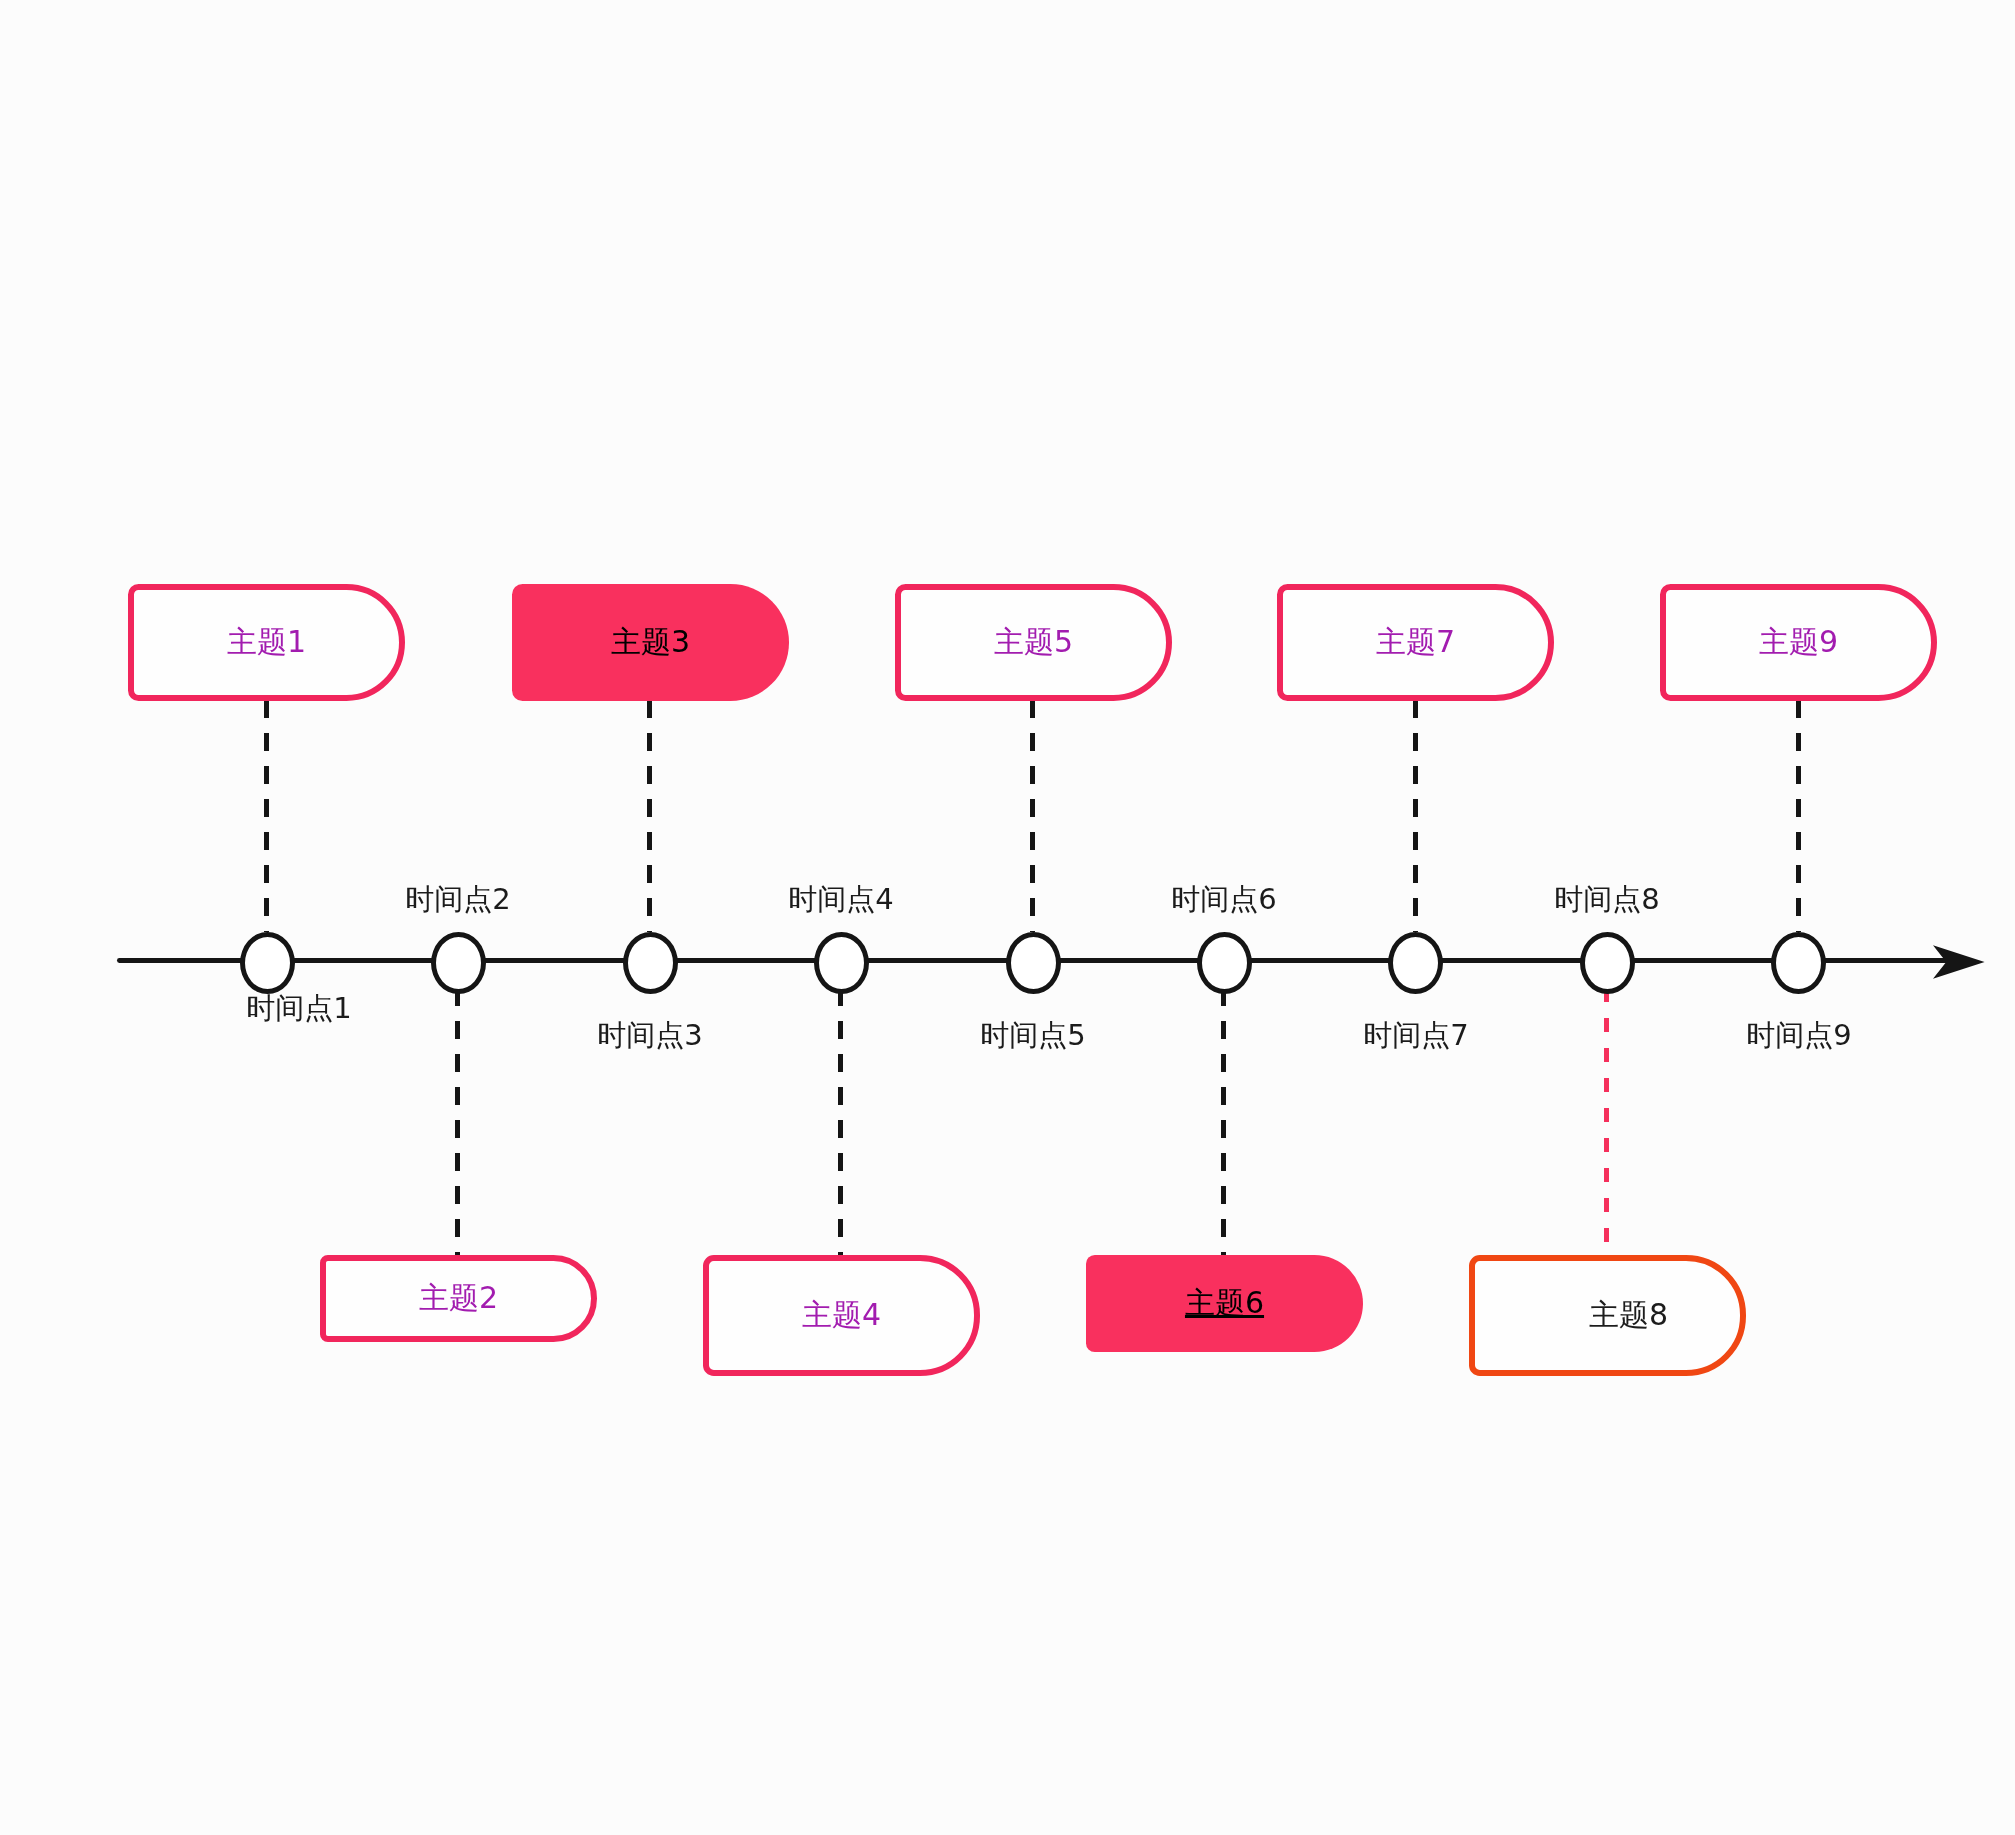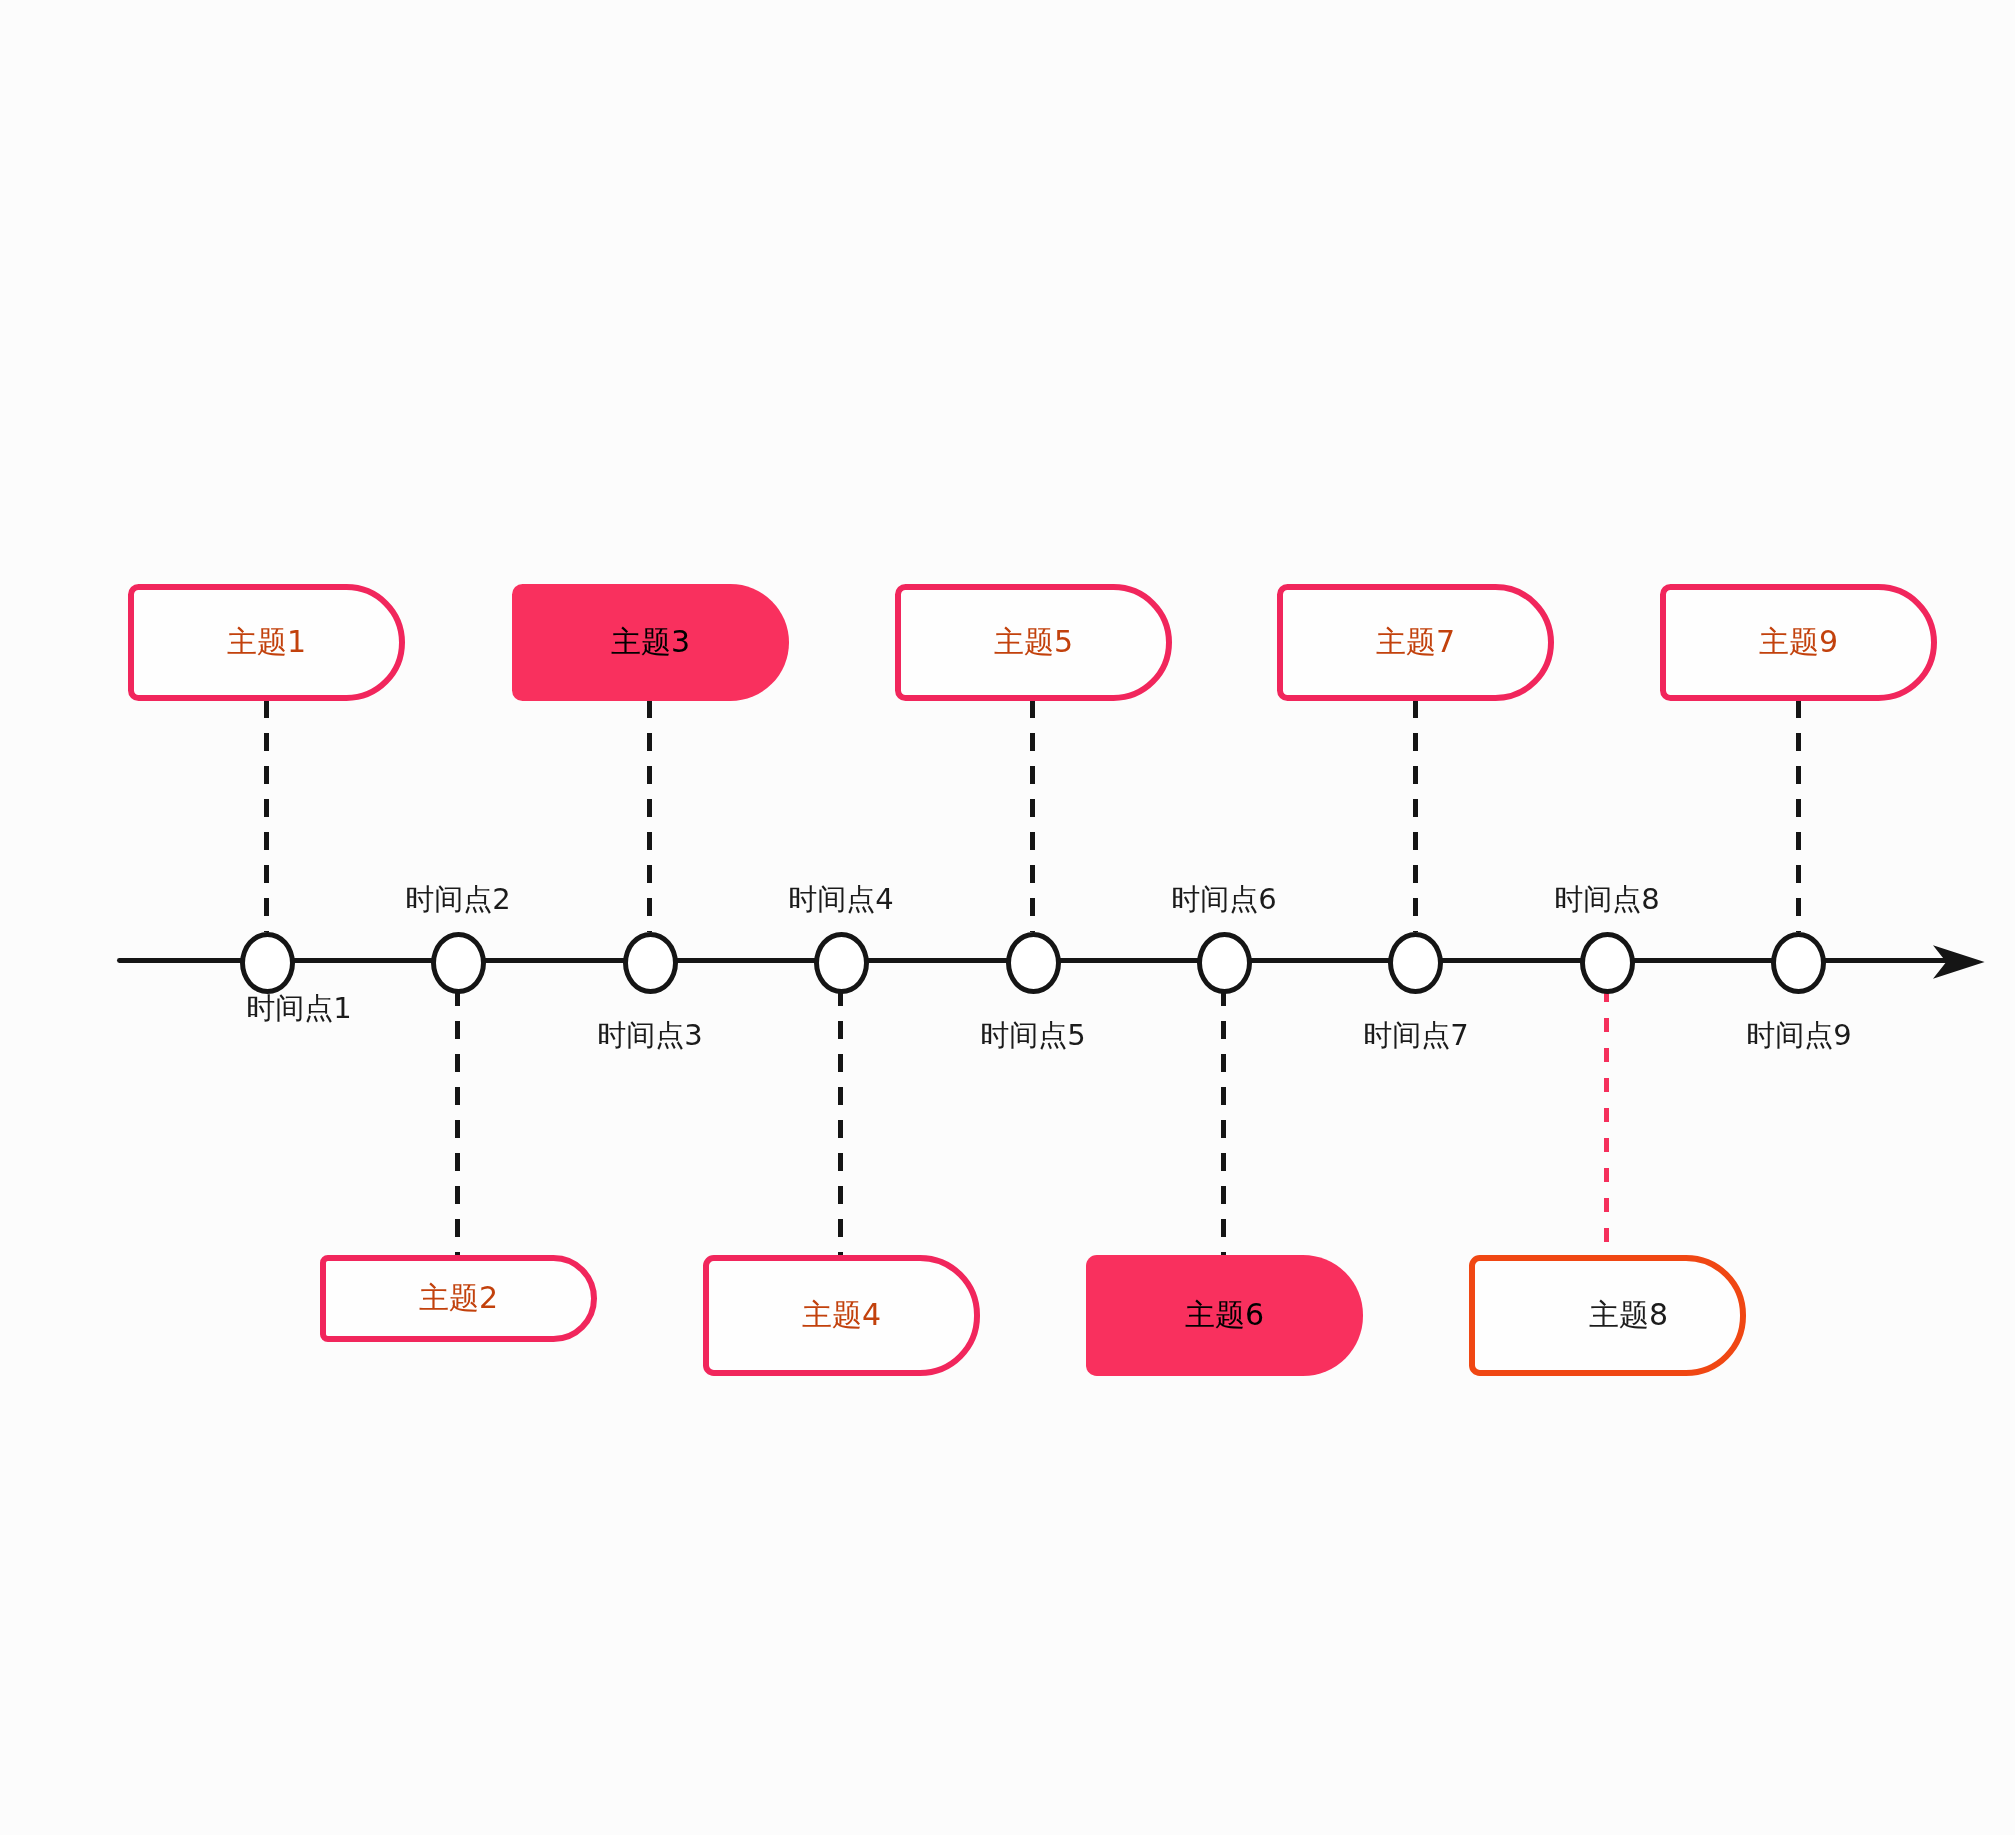--- a/index.html
+++ b/index.html
@@ -37,21 +37,21 @@
     color:#1b1b1b;z-index:4;
   }
   
   .topic{
     position:absolute;width:277px;box-sizing:border-box;
     border-radius:10.8px 60px 60px 10.8px;
     display:flex;align-items:center;justify-content:center;
     font-size:30px;white-space:nowrap;z-index:5;
     background:#fefefe;
   }
-  .topic.outline{border:6px solid var(--pink);color:#c2410c;}
+  .topic.outline{border:6px solid var(--pink);color:#a21caf;}
   .topic.filled{border:none;background:var(--pink-fill);color:#000000;}
   .topic.orange{border:6px solid var(--orange);color:#1c1c1c;padding-left:42px;}
   
   .watermark{
     position:absolute;right:6px;bottom:4.8px;
     font-size:33px;color:var(--wm);z-index:6;
     text-shadow:1.2px 1.2px 1.2px #ffffff;
     letter-spacing:0.6px;
   }
 </style>
@@ -80,21 +80,21 @@
       <div class="node" style="left: 814px; top: 932px;"></div>
       <div class="tlabel" style="left: 841px; top: 883px;">时间点4</div>
       <div class="topic outline" style="left: 703px; top: 1255px; height: 121px;">主题4</div>
       <div class="conn" style="left: 1030px; top: 700px; height: 232px;"></div>
       <div class="node" style="left: 1006px; top: 932px;"></div>
       <div class="tlabel" style="left: 1033px; top: 1019px;">时间点5</div>
       <div class="topic outline" style="left: 895px; top: 584px; height: 117px;">主题5</div>
       <div class="conn" style="left: 1221px; top: 988px; height: 267px;"></div>
       <div class="node" style="left: 1197px; top: 932px;"></div>
       <div class="tlabel" style="left: 1224px; top: 883px;">时间点6</div>
-      <div class="topic filled" style="left: 1086px; top: 1255px; height: 121px;">主题6</div>
+      <div class="topic filled" style="left: 1086px; top: 1255px; height: 97px; text-decoration: underline;">主题6</div>
       <div class="conn" style="left: 1413px; top: 700px; height: 232px;"></div>
       <div class="node" style="left: 1388px; top: 932px;"></div>
       <div class="tlabel" style="left: 1416px; top: 1019px;">时间点7</div>
       <div class="topic outline" style="left: 1277px; top: 584px; height: 117px;">主题7</div>
       <div class="conn pink" style="left: 1604px; top: 988px; height: 267px;"></div>
       <div class="node" style="left: 1580px; top: 932px;"></div>
       <div class="tlabel" style="left: 1607px; top: 883px;">时间点8</div>
       <div class="topic orange" style="left: 1469px; top: 1255px; height: 121px;">主题8</div>
       <div class="conn" style="left: 1796px; top: 700px; height: 232px;"></div>
       <div class="node" style="left: 1771px; top: 932px;"></div>

